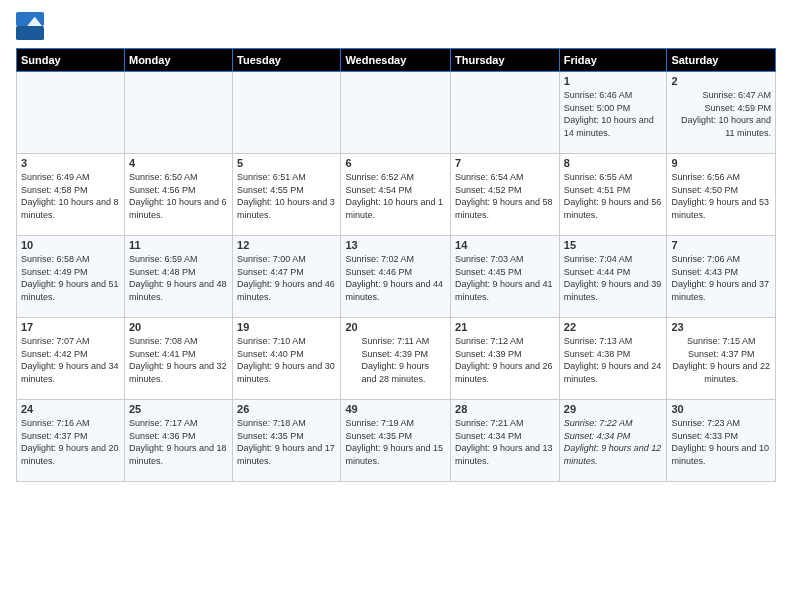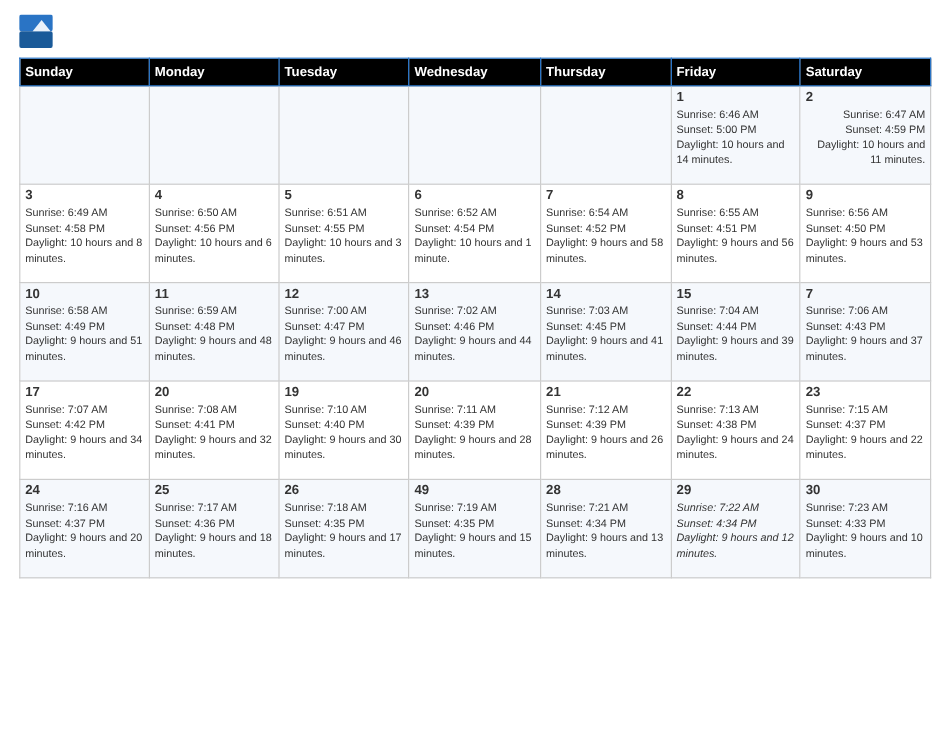--- a/index.html
+++ b/index.html
@@ -249,39 +249,39 @@
 Daylight: 9 hours and 32 minutes.</div>
           </td>
           <td>
             <span class="day-num">19</span>
             <div class="cell-text" style="white-space: pre-line;">Sunrise: 7:10 AM
 Sunset: 4:40 PM
 Daylight: 9 hours and 30 minutes.</div>
           </td>
           <td>
             <span class="day-num">20</span>
-            <div class="cell-text" style="white-space: pre-line;">Sunrise: 7:11 AM
+            <div class="cell-text" style="white-space: pre-line; margin-left: 16px;">Sunrise: 7:11 AM
 Sunset: 4:39 PM
 Daylight: 9 hours and 28 minutes.</div>
           </td>
           <td>
             <span class="day-num">21</span>
             <div class="cell-text" style="white-space: pre-line;">Sunrise: 7:12 AM
 Sunset: 4:39 PM
 Daylight: 9 hours and 26 minutes.</div>
           </td>
           <td>
             <span class="day-num">22</span>
             <div class="cell-text" style="white-space: pre-line;">Sunrise: 7:13 AM
 Sunset: 4:38 PM
 Daylight: 9 hours and 24 minutes.</div>
           </td>
           <td>
             <span class="day-num">23</span>
-            <div class="cell-text" style="white-space: pre-line;">Sunrise: 7:15 AM
+            <div class="cell-text" style="white-space: pre-line; text-align: center;">Sunrise: 7:15 AM
 Sunset: 4:37 PM
 Daylight: 9 hours and 22 minutes.</div>
           </td>
         </tr>
         <tr>
           <td>
             <span class="day-num">24</span>
             <div class="cell-text" style="white-space: pre-line;">Sunrise: 7:16 AM
 Sunset: 4:37 PM
 Daylight: 9 hours and 20 minutes.</div>

